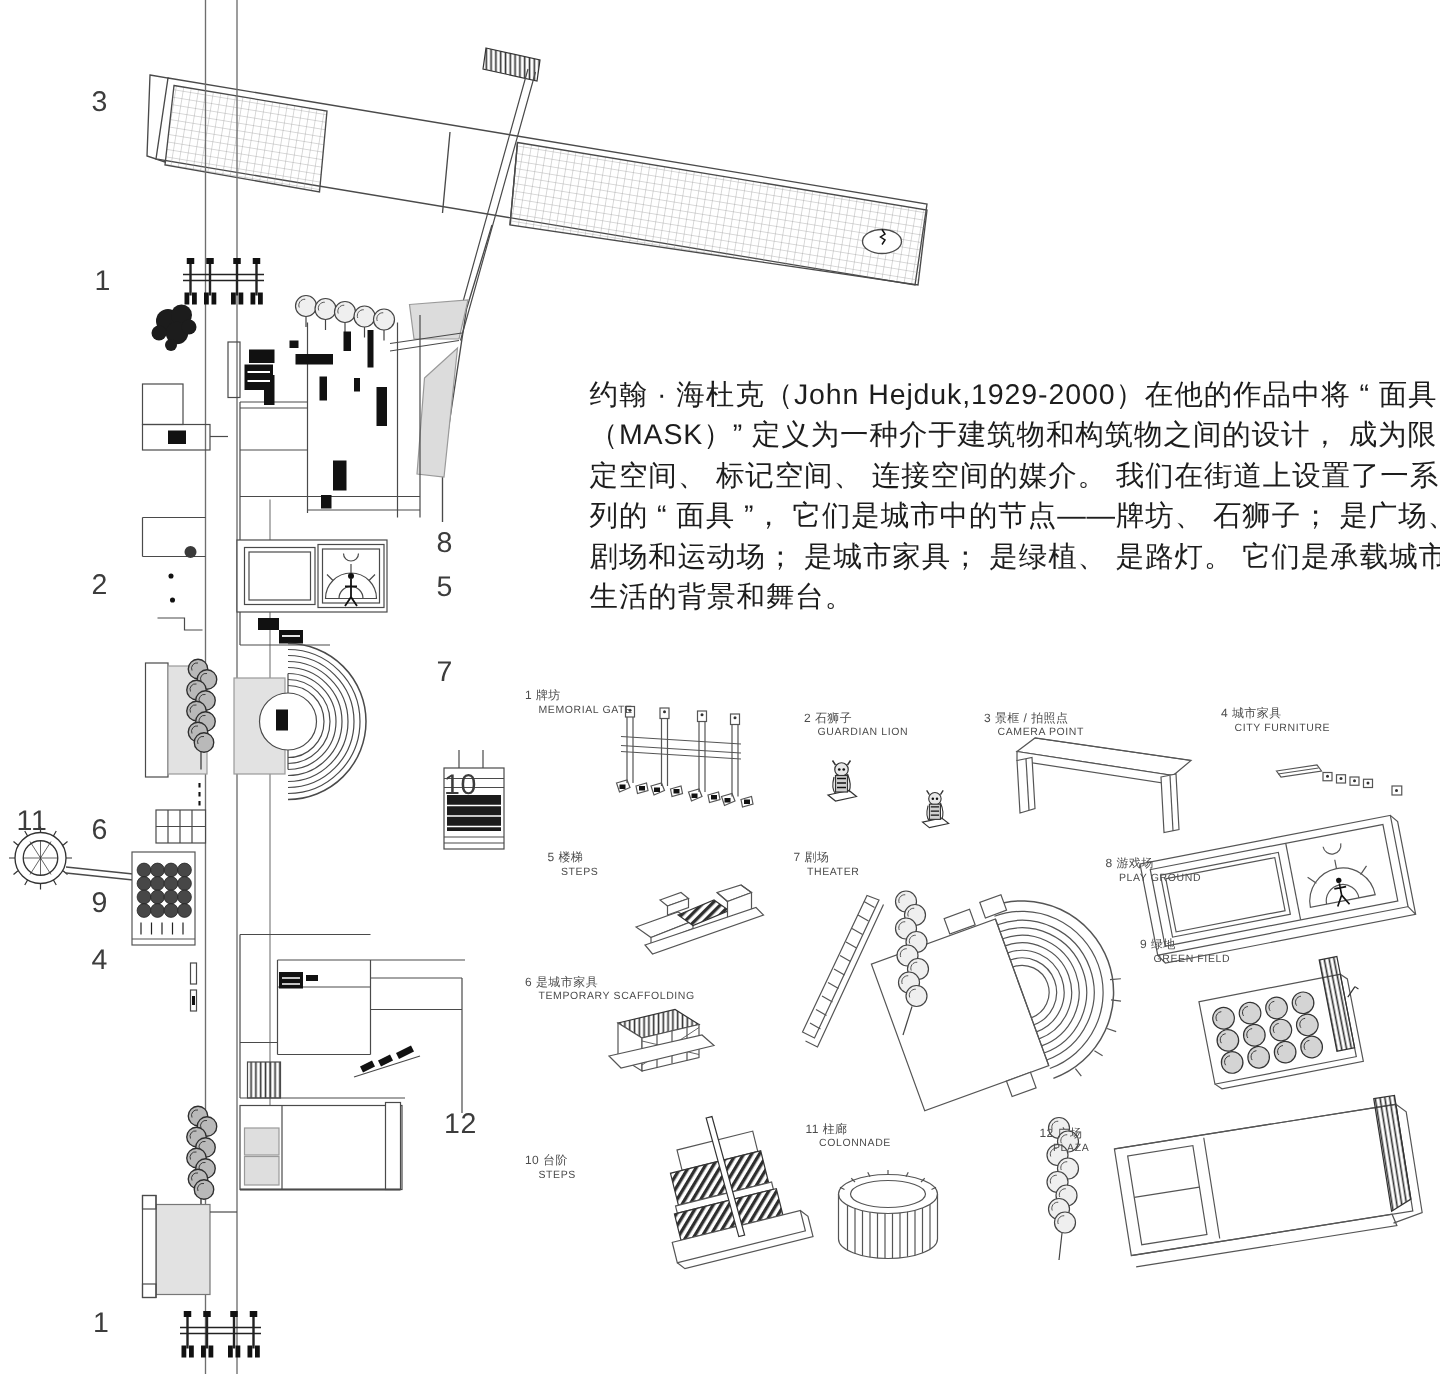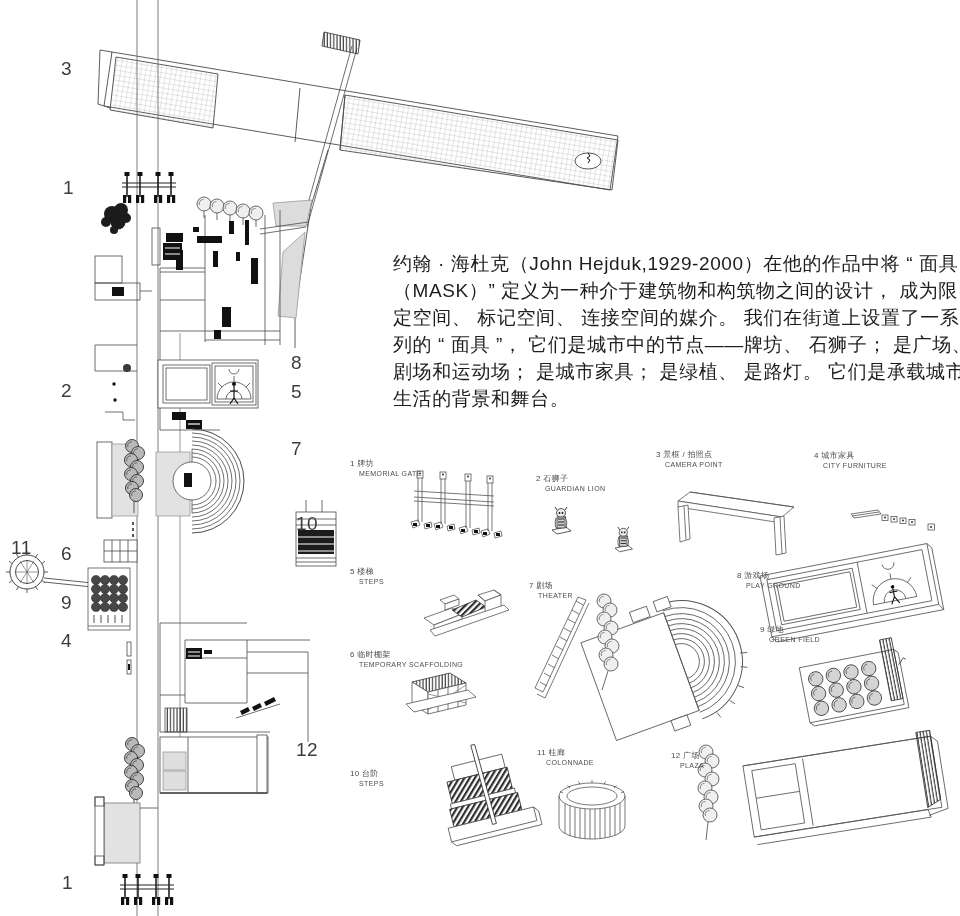--- a/index.html
+++ b/index.html
@@ -535,54 +535,54 @@
   </div>
 
   <div class="leg" style="left:350px;top:458px">
     <span class="ln1"><span>1</span> <span>牌坊</span></span>
     <span class="ln2">MEMORIAL GATE</span>
   </div>
   <div class="leg" style="left:536px;top:473px">
     <span class="ln1"><span>2</span> <span>石狮子</span></span>
     <span class="ln2">GUARDIAN LION</span>
   </div>
-  <div class="leg" style="left:656px;top:449px">
+  <div class="leg" style="left:656px;top:473px">
     <span class="ln1"><span>3</span> <span>景框 / 拍照点</span></span>
     <span class="ln2">CAMERA POINT</span>
   </div>
-  <div class="leg" style="left:814px;top:450px">
+  <div class="leg" style="left:814px;top:470px">
     <span class="ln1"><span>4</span> <span>城市家具</span></span>
     <span class="ln2">CITY FURNITURE</span>
   </div>
-  <div class="leg" style="left:350px;top:566px">
+  <div class="leg" style="left:365px;top:566px">
     <span class="ln1"><span>5</span> <span>楼梯</span></span>
     <span class="ln2">STEPS</span>
   </div>
-  <div class="leg" style="left:529px;top:580px">
+  <div class="leg" style="left:529px;top:566px">
     <span class="ln1"><span>7</span> <span>剧场</span></span>
     <span class="ln2">THEATER</span>
   </div>
   <div class="leg" style="left:737px;top:570px">
     <span class="ln1"><span>8</span> <span>游戏场</span></span>
     <span class="ln2">PLAY GROUND</span>
   </div>
   <div class="leg" style="left:760px;top:624px">
     <span class="ln1"><span>9</span> <span>绿地</span></span>
     <span class="ln2">GREEN FIELD</span>
   </div>
   <div class="leg" style="left:350px;top:649px">
-    <span class="ln1"><span>6</span> <span>临时棚架</span></span>
+    <span class="ln1"><span>6</span> <span>是城市家具</span></span>
     <span class="ln2">TEMPORARY SCAFFOLDING</span>
   </div>
   <div class="leg" style="left:350px;top:768px">
     <span class="ln1"><span>10</span> <span>台阶</span></span>
     <span class="ln2">STEPS</span>
   </div>
   <div class="leg" style="left:537px;top:747px">
     <span class="ln1"><span>11</span> <span>柱廊</span></span>
     <span class="ln2">COLONNADE</span>
   </div>
-  <div class="leg" style="left:671px;top:750px">
+  <div class="leg" style="left:693px;top:750px">
     <span class="ln1"><span>12</span> <span>广场</span></span>
     <span class="ln2">PLAZA</span>
   </div>
 
 </div>
 
 </body></html>

